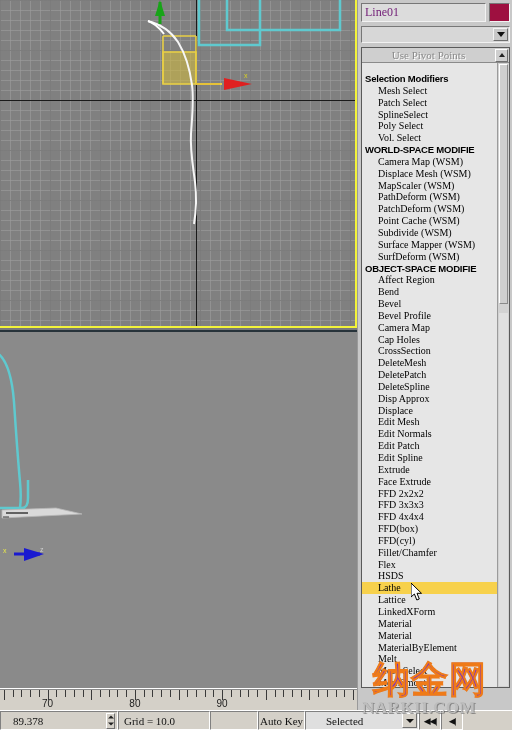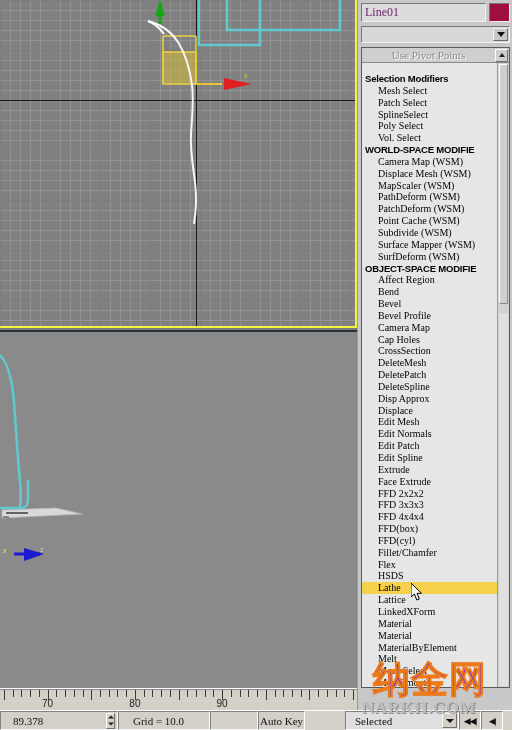--- a/index.html
+++ b/index.html
@@ -92,26 +92,26 @@
     border:1px solid #fff; border-right-color:#707070; border-bottom-color:#707070;
     background:#d4d0c8; margin-right:2px;
   }
   .spin i{ flex:1; display:block; position:relative; }
   .spin i:after{
     content:""; position:absolute; left:50%; top:50%; transform:translate(-50%,-50%);
     border-left:3px solid transparent; border-right:3px solid transparent;
   }
   .spin i.up:after{ border-bottom:3px solid #222; }
   .spin i.dn:after{ border-top:3px solid #222; }
-  #sb-grid{ width:92px; display:flex; align-items:center; padding-left:14px;}
+  #sb-grid{ width:92px; display:flex; align-items:center; padding-left:5px;}
   #sb-blank{ width:48px; }
   #sb-autokey{ width:47px; display:flex; align-items:center; overflow:hidden; padding-left:1px;}
   #sb-sel{
     width:114px; display:flex; align-items:center; position:relative;
-    padding-left:9px; background:#dfdfdf;margin-left:40px;
+    padding-left:20px; background:#dfdfdf;
   }
   #sb-sel .arrow{
     position:absolute; right:1px; top:1px; bottom:1px; width:15px;
     background:#d4d0c8; border:1px solid #fff; border-right-color:#707070; border-bottom-color:#707070;
     display:flex; align-items:center; justify-content:center;
   }
   #sb-sel .arrow:after{
     content:""; border-left:4px solid transparent; border-right:4px solid transparent;
     border-top:4px solid #111;
   }

